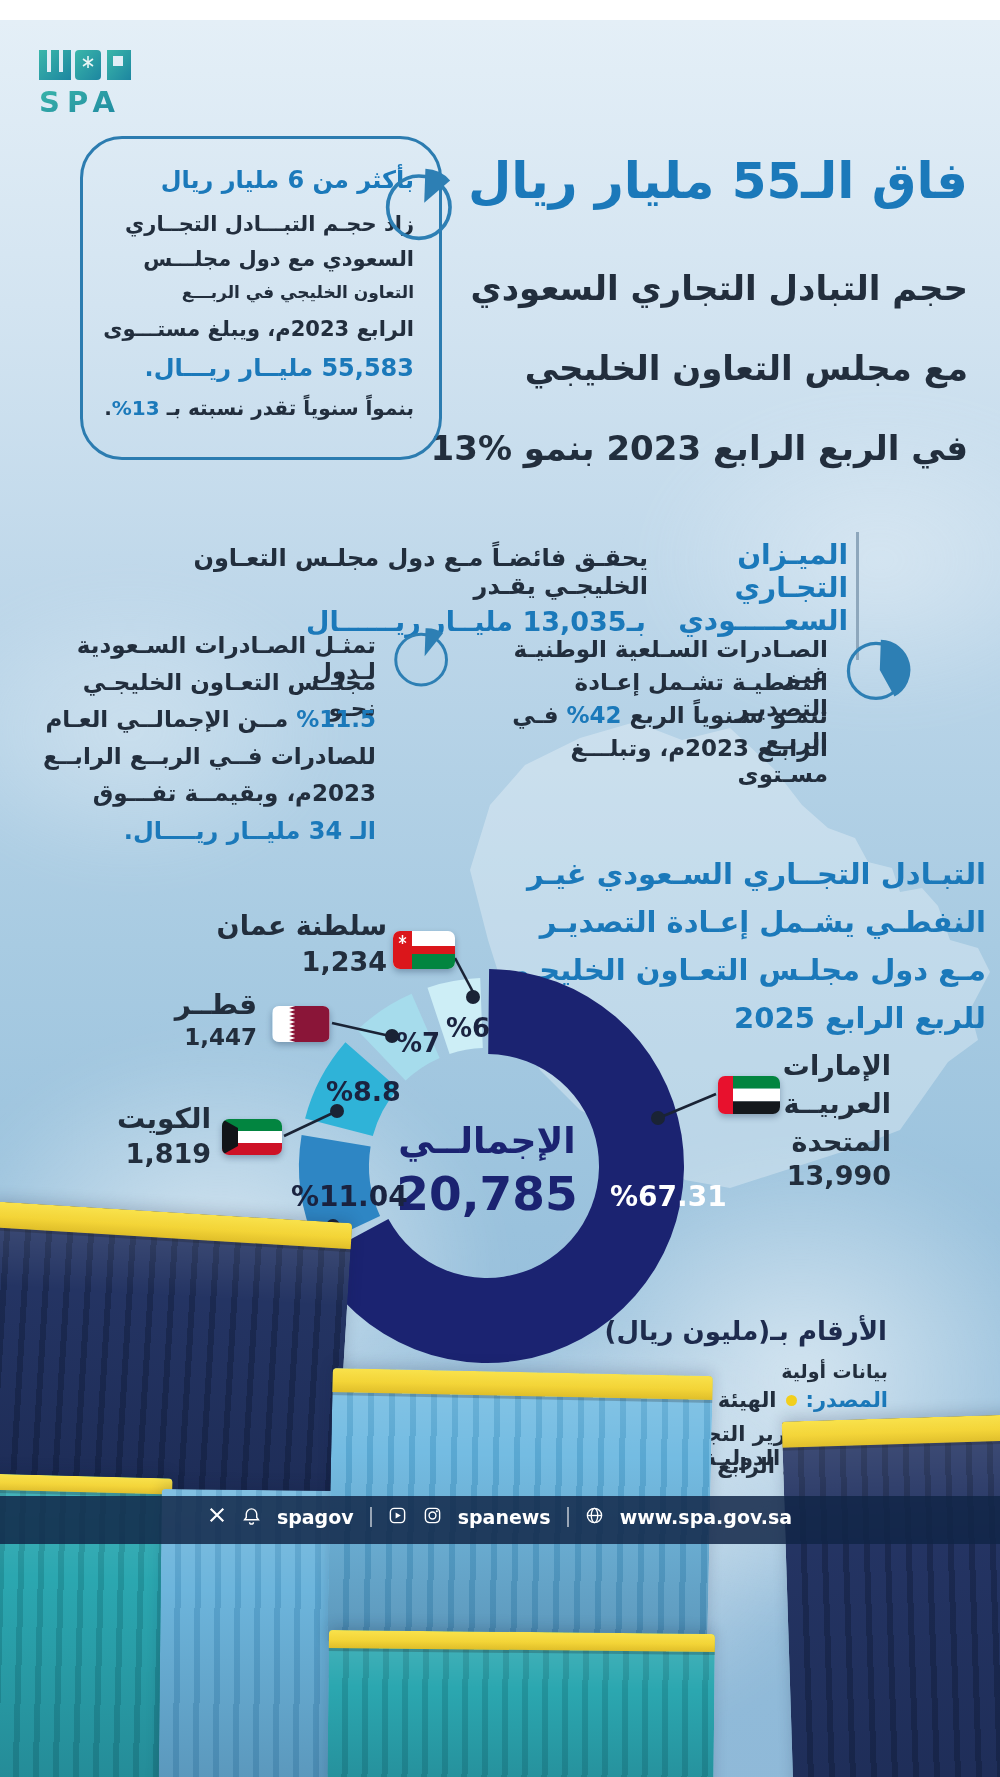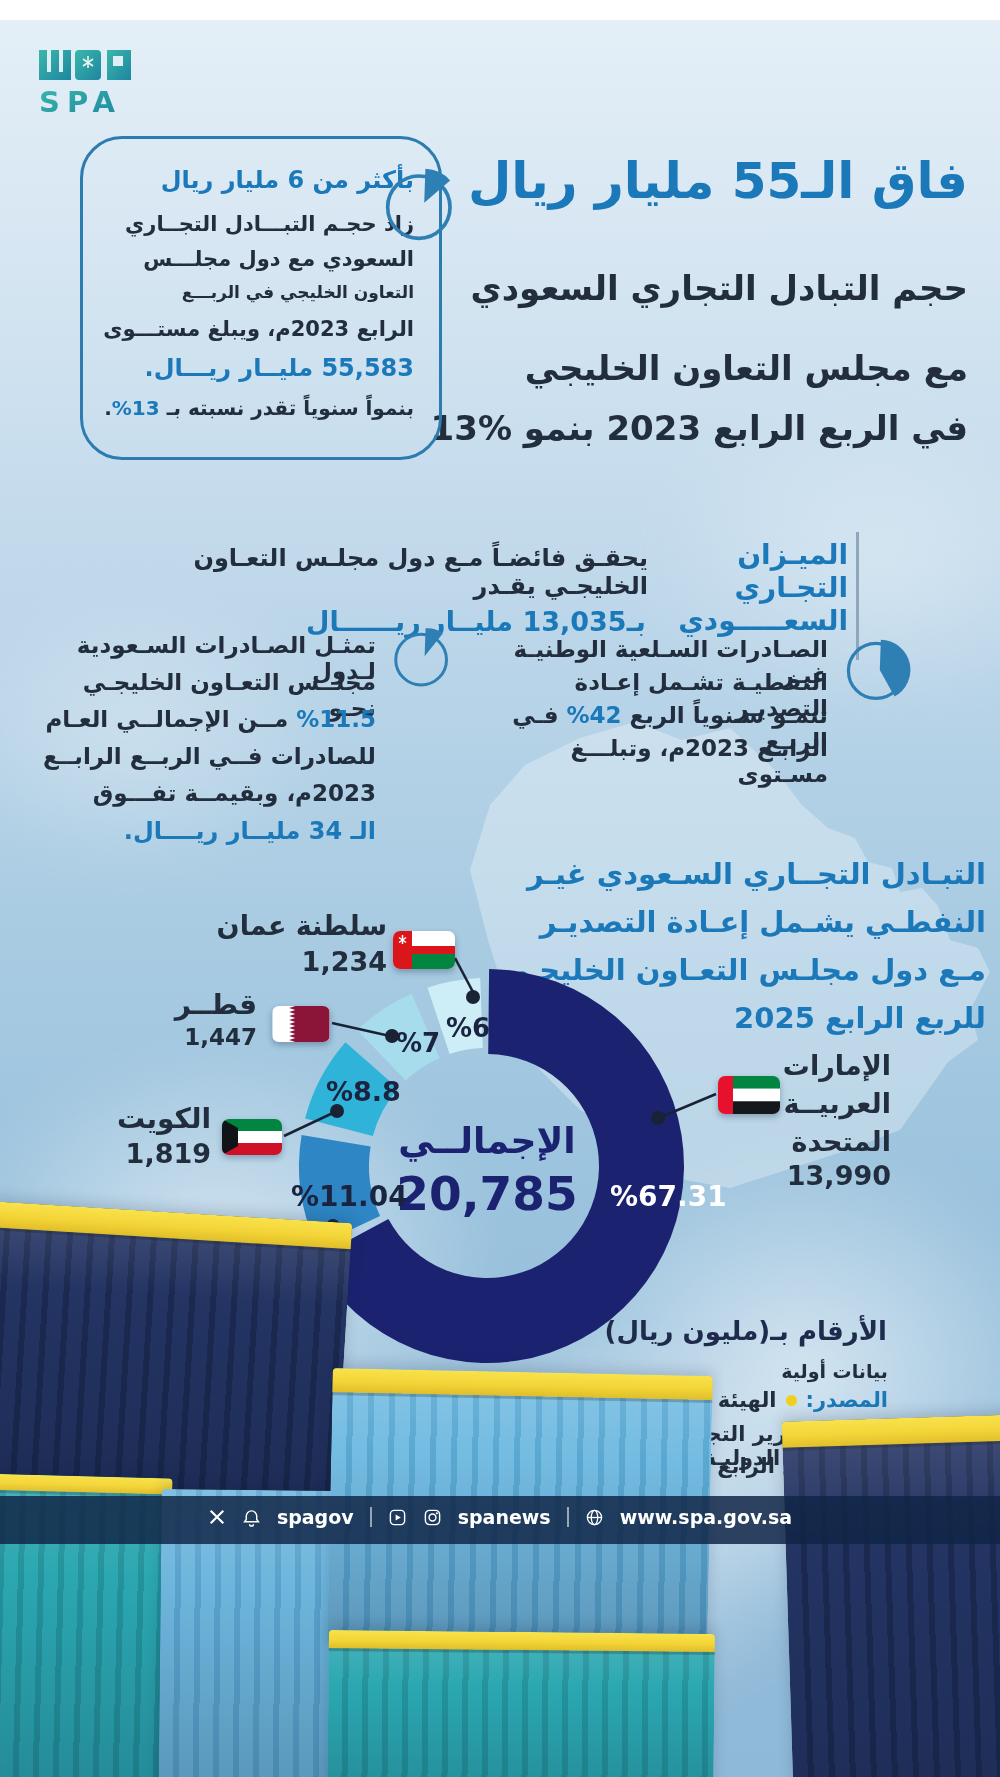--- a/index.html
+++ b/index.html
@@ -22,21 +22,21 @@
   
   .flag{position:absolute;border-radius:7px;overflow:hidden;box-shadow:0 3px 6px rgba(20,40,70,.32);line-height:0;}
   .flag svg{display:block;}
   
   .cbox{position:absolute;border-radius:4px;overflow:hidden;box-shadow:0 -4px 14px rgba(15,30,60,.18);}
   .cbox .ribs{position:absolute;left:0;right:0;bottom:0;}
   .cbox .lid{position:absolute;left:-4px;right:-4px;top:0;background:linear-gradient(180deg,#f8dd2e 0%,#f2cf1d 55%,#dcb712 100%);box-shadow:0 3px 0 rgba(0,0,0,.22);}
   .cbox .shade{position:absolute;inset:0;background:linear-gradient(180deg,rgba(255,255,255,.14) 0%,rgba(0,0,0,0) 30%,rgba(8,20,45,.22) 100%);}
   .footer-bar{position:absolute;left:0;right:0;background:rgba(17,37,70,.84);}
   .footer-row{position:absolute;left:0;right:0;display:flex;justify-content:center;align-items:center;gap:16px;direction:ltr;color:#fff;}
-  .footer-item{display:flex;align-items:center;gap:16px;font-size:19px;font-weight:700;color:#fff;}
+  .footer-item{display:flex;gap:16px;font-size:19px;font-weight:700;color:#fff;}
   .fsep{width:2px;height:20px;background:rgba(255,255,255,.55);}
   .pct-label{font-weight:700;color:#1a2340;direction:ltr;}
   .leader{pointer-events:none;}
 </style>
 </head>
 <body>
 
 <div class="stage">
 
   <div class="cloud" style="left:-60px;top:1020px;width:560px;height:460px;"></div>
@@ -65,21 +65,21 @@
           <path d="M56 13 l-10 7"></path>
       </g>
       <path d="M70 4 h24 v30 h-24 Z M76 10 v10 h10 v-10 Z" fill="url(#lg)" fill-rule="evenodd"></path>
     </g>
     <text x="2" y="66" font-size="29" font-weight="700" letter-spacing="7" fill="url(#lg)" font-family="DejaVu Sans, sans-serif">SPA</text>
   </svg>
 
   <div class="abs rtl b accent" dir="rtl" style="left:360px;top:132px;width:608px;font-size:50px;">فاق الـ55 مليار ريال</div>
   <div class="abs rtl b dark" dir="rtl" style="left:360px;top:248px;width:608px;font-size:34px;">حجم التبادل التجاري السعودي</div>
   <div class="abs rtl b dark" dir="rtl" style="left:360px;top:328px;width:608px;font-size:34px;">مع مجلس التعاون الخليجي</div>
-  <div class="abs rtl b dark" dir="rtl" style="left:360px;top:388px;width:608px;font-size:34px;">في الربع الرابع 2023 بنمو %13</div>
+  <div class="abs rtl b dark" dir="rtl" style="left:360px;top:408px;width:608px;font-size:34px;">في الربع الرابع 2023 بنمو %13</div>
 
   <div class="abs callout-box" style="left:80px;top:116px;width:356px;height:318px;"></div>
   <div class="abs rtl b accent" dir="rtl" style="left:100px;top:146px;width:314px;font-size:24px;">بأكثر من 6 مليار ريال</div>
   <div class="abs rtl b dark" dir="rtl" style="left:100px;top:192px;width:314px;font-size:21px;">زاد حجـم التبـــادل التجــاري</div>
   <div class="abs rtl b dark" dir="rtl" style="left:100px;top:227px;width:314px;font-size:21px;">السعودي مع دول مجلـــس</div>
   <div class="abs rtl b dark" dir="rtl" style="left:100px;top:262px;width:314px;font-size:17px;">التعاون الخليجي في الربـــع</div>
   <div class="abs rtl b dark" dir="rtl" style="left:100px;top:297px;width:314px;font-size:21px;">الرابع 2023م، ويبلغ مستـــوى</div>
   <div class="abs rtl b accent" dir="rtl" style="left:100px;top:334px;width:314px;font-size:24px;">55,583 مليــار ريـــال.</div>
   <div class="abs rtl b dark" dir="rtl" style="left:90px;top:376px;width:324px;font-size:20px;">
     <span>بنمواً سنوياً تقدر نسبته بـ </span><span class="accent" dir="ltr">%13</span><span>.</span>

